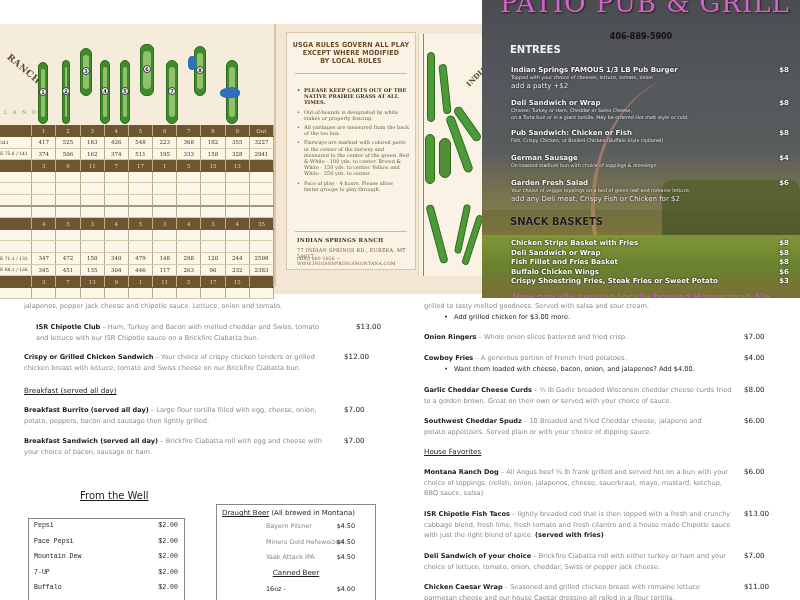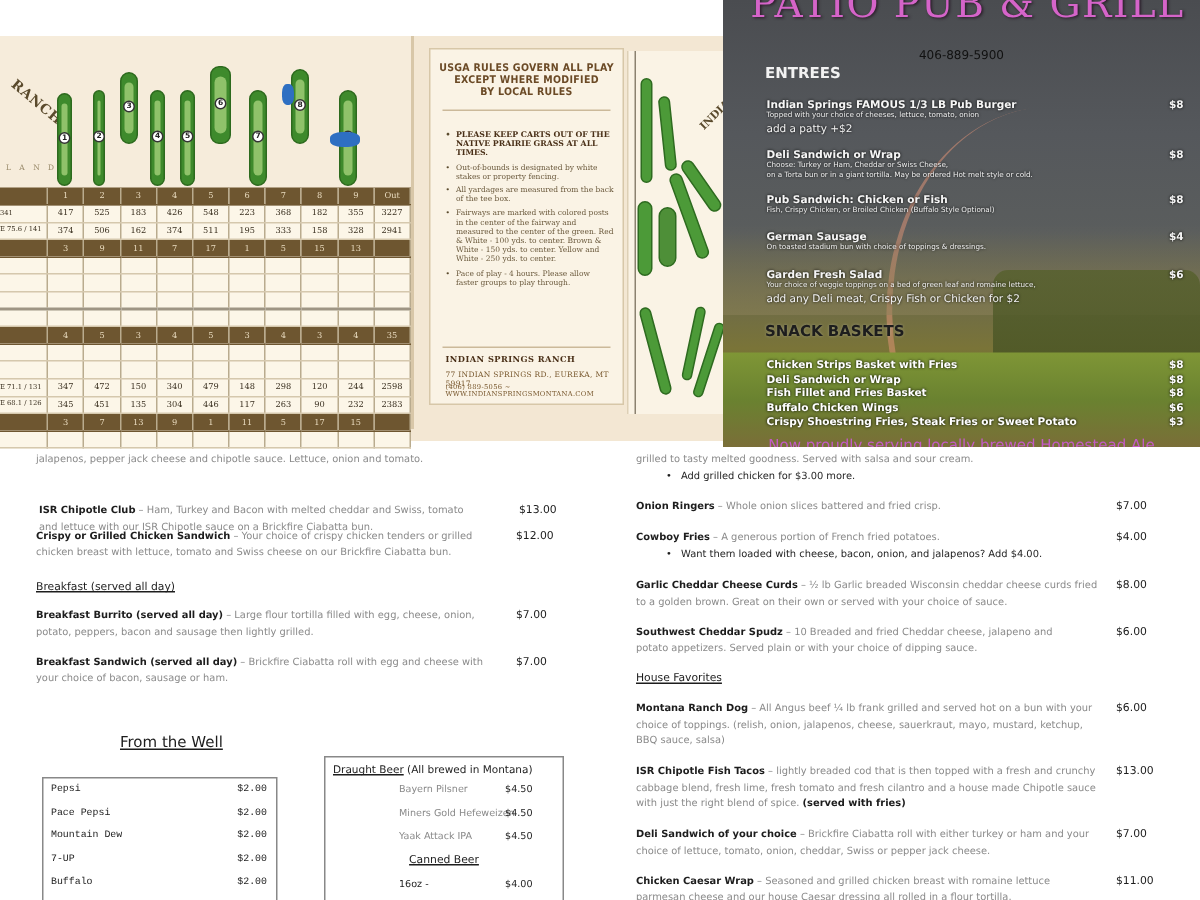--- a/index.html
+++ b/index.html
@@ -41,21 +41,21 @@
   .map-label { position: absolute; right: -6px; top: 38px; font-size: 7px; font-weight: bold; color: #5a4a2c; transform: rotate(-45deg); }
 
   
   .pub { position: absolute; left: 482px; top: 0; width: 318px; height: 298px; overflow: hidden;
          background: linear-gradient(180deg, #4a4c50 0%, #55585c 30%, #5a5d5d 52%, #6c6a4a 66%, #7a7438 78%, #5e6a2c 88%, #4c4a28 100%); }
   .pub .sky-glow { position: absolute; left: 0; top: 150px; width: 100%; height: 60px; background: linear-gradient(180deg, rgba(120,120,110,0) 0%, rgba(140,130,90,0.5) 100%); }
   .pub .trees { position: absolute; left: 180px; top: 180px; width: 138px; height: 100px; background: linear-gradient(180deg, #56602c, #3c4a1e); border-radius: 10px 10px 0 0; opacity: 0.8; }
   .pub .fairway { position: absolute; left: 0; top: 235px; width: 100%; height: 63px; background: linear-gradient(180deg, #7f9636 0%, #6a8230 50%, #7a6e38 100%); }
   .pub .rainbow { position: absolute; left: 110px; top: 70px; width: 240px; height: 300px; border-radius: 50%; border-left: 4px solid rgba(230,150,120,0.5); border-top: 0; transform: rotate(-10deg); }
   .pub-title { position: absolute; left: 8px; top: -12px; width: 310px; text-align: center; font-family: "DejaVu Serif", serif; font-size: 26px; color: #d564c9; letter-spacing: 1px; text-shadow: 1px 1px 2px #2a1b29; }
-  .pub-phone { position: absolute; left: 0; top: 32px; width: 100%; text-align: center; font-family: "DejaVu Sans", sans-serif; font-size: 8px; font-weight: normal; color: #111; }
+  .pub-phone { position: absolute; left: 0; top: 32px; width: 100%; text-align: center; font-family: "DejaVu Sans", sans-serif; font-size: 8px; font-weight: bold; color: #111; }
   .pub-h { position: absolute; left: 28px; font-family: "DejaVu Sans", sans-serif; font-size: 10px; font-weight: bold; color: #f2f2f2; }
   .pub-h.dark { color: #1d1d1d; text-shadow: 0 0 2px rgba(255,255,255,0.3); }
   .pub-item { position: absolute; left: 29px; width: 280px; font-family: "DejaVu Sans", sans-serif; color: #f6f6f6; text-shadow: 0 0 2px #000; }
   .pub-item .nm { font-size: 7px; font-weight: bold; line-height: 9px; }
   .pub-item .ds { font-size: 4.8px; line-height: 6.5px; color: #f0f0f0; }
   .pub-item .ds2 { font-size: 7px; line-height: 9px; color: #f2f2f2; }
   .pub-item .pr { position: absolute; right: 2px; top: 0; font-size: 7px; font-weight: bold; }
   .snack { position: absolute; left: 29px; width: 280px; font-family: "DejaVu Sans", sans-serif; color: #fff; text-shadow: 0 0 2px #000; font-size: 7px; font-weight: bold; line-height: 9.6px; }
   .snack .pr { position: absolute; right: 2px; top: 0; }
   .snack-row { position: relative; }
@@ -417,21 +417,21 @@
     <div class="snack-row"><span>Crispy Shoestring Fries, Steak Fries or Sweet Potato</span><span class="pr">$3</span></div>
   </div>
 
   <div class="pub-banner">Now proudly serving locally brewed Homestead Ale</div>
 </div>
 
 <div class="m-item menu-text" style="left:24px;top:301px;width:320px;">
   <span>jalapenos, pepper jack cheese and chipotle sauce. Lettuce, onion and tomato.</span>
 </div>
 
-<div class="m-item menu-text" style="left:26px;top:322px;width:345px;margin-top:13px;">
+<div class="m-item menu-text" style="left:36px;top:322px;width:345px;">
   <div style="width:295px;"><b>ISR Chipotle Club</b> – <span>Ham, Turkey and Bacon with melted cheddar and Swiss, tomato and lettuce with our ISR Chipotle sauce on a Brickfire Ciabatta bun.</span></div>
   <div class="price" style="left:320px;">$13.00</div>
 </div>
 <div class="m-item menu-text" style="left:24px;top:352px;width:345px;">
   <div style="width:295px;"><b>Crispy or Grilled Chicken Sandwich</b> – <span>Your choice of crispy chicken tenders or grilled chicken breast with lettuce, tomato and Swiss cheese on our Brickfire Ciabatta bun.</span></div>
   <div class="price" style="left:320px;">$12.00</div>
 </div>
 
 <div class="m-heading" style="left:24px;top:386px;">Breakfast (served all day)</div>
 

